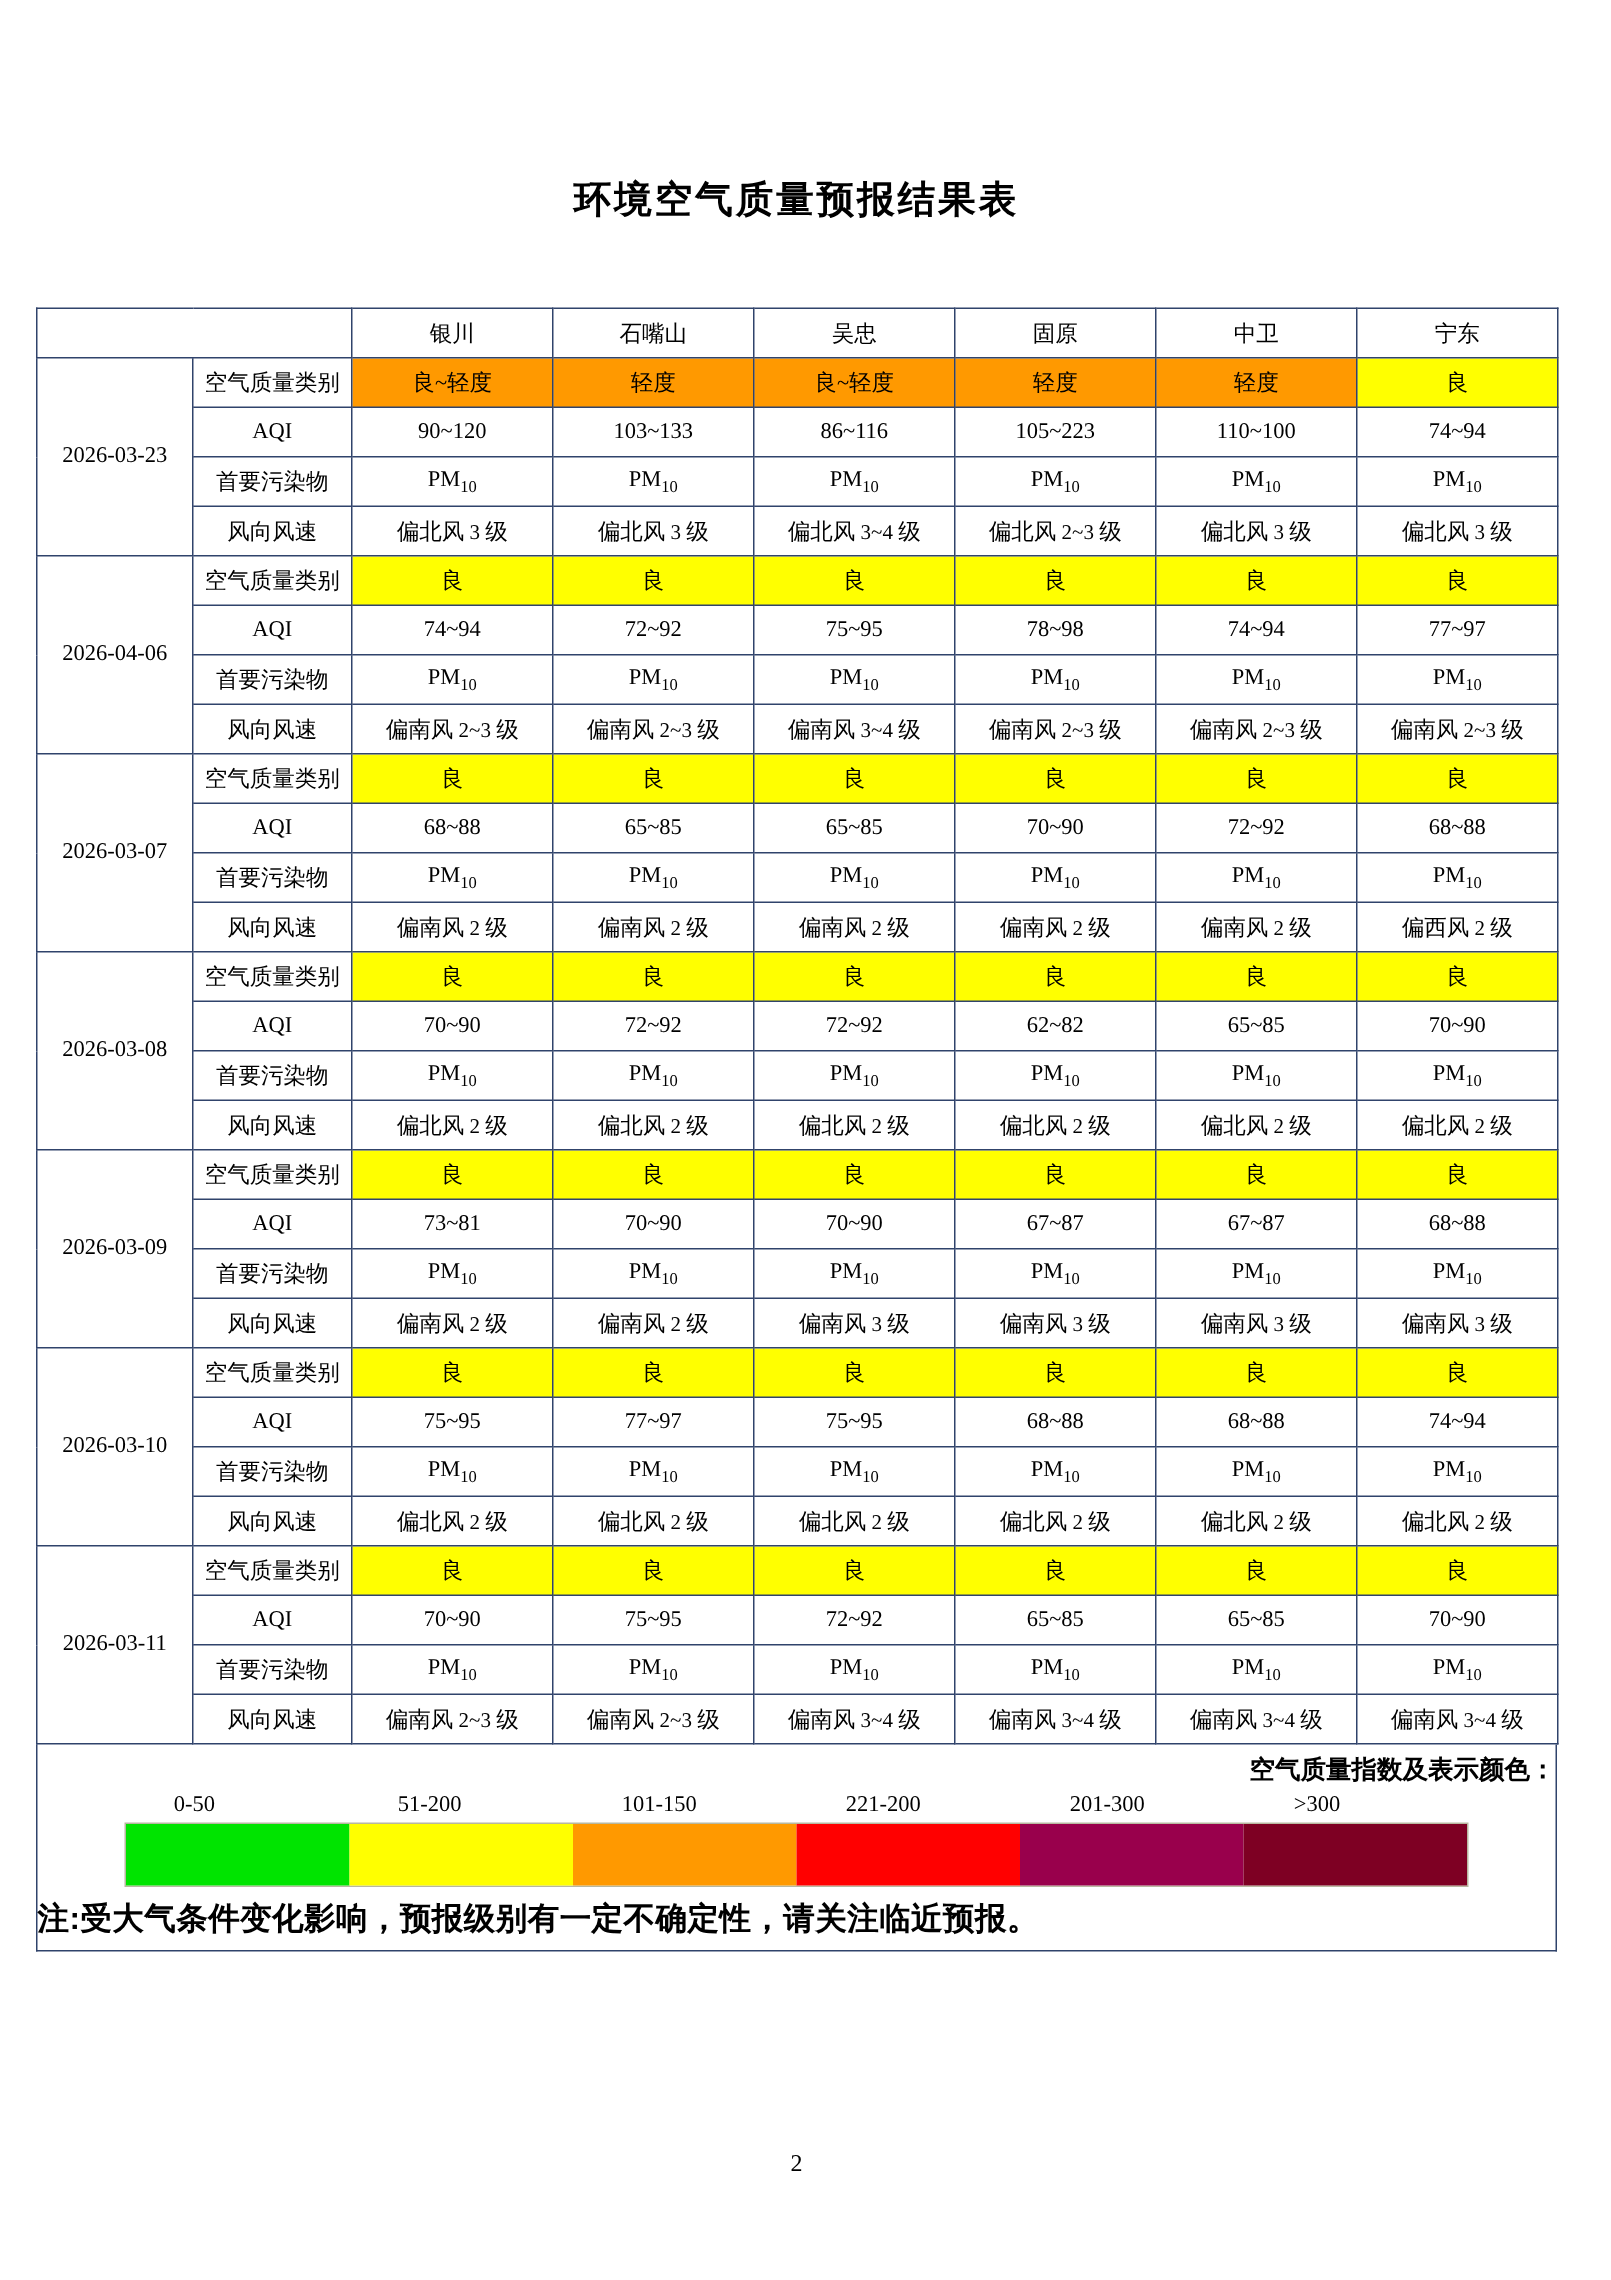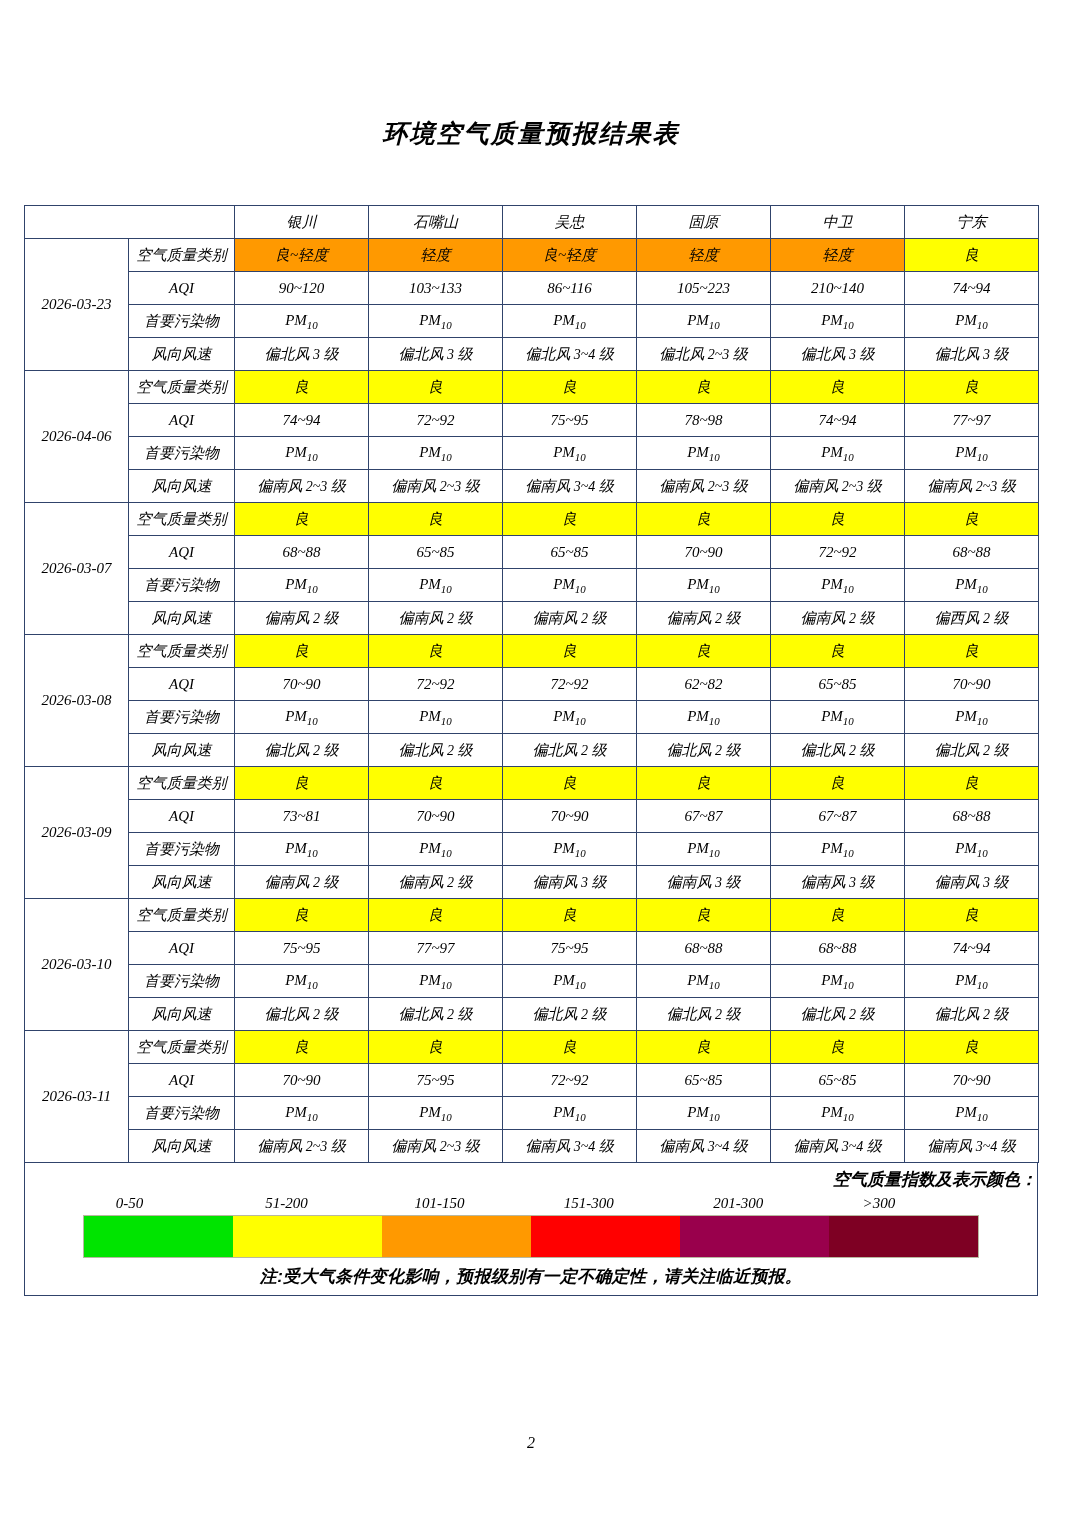--- a/index.html
+++ b/index.html
@@ -13,21 +13,20 @@
     height: 1520px;
     font-family: "Liberation Serif", serif;
     color: #000000;
     position: relative;
   }
   .page {
     width: 1062px;
     height: 1520px;
     position: relative;
     padding: 0;
-    font-style: italic;
   }
   .doc-title {
     text-align: center;
     font-family: "Liberation Sans", sans-serif;
     font-weight: bold;
     font-size: 25px;
     letter-spacing: 2px;
     padding-top: 121px;
     line-height: 1;
   }
@@ -116,24 +115,24 @@
     white-space: nowrap;
   }
   .legend-bar {
     display: flex;
     margin: 0 58px 0 58px;
     height: 43px;
     border: 1px solid #b8b8a0;
   }
   .legend-bar div { height: 100%; }
   .legend-note {
-    text-align: center;
+    text-align: left;
     font-family: "Liberation Sans", sans-serif;
     font-weight: bold;
-    font-size: 17px;
+    font-size: 21px;
     padding: 7px 0 7px 0;
     letter-spacing: 0.3px;
   }
   .page-number {
     position: absolute;
     left: 0;
     right: 0;
     top: 1434px;
     text-align: center;
     font-family: "Liberation Serif", serif;
@@ -178,21 +177,21 @@
             <td class="cat-cell" style="background: rgb(255, 153, 0);">轻度</td>
             <td class="cat-cell" style="background: rgb(255, 153, 0);">轻度</td>
             <td class="cat-cell" style="background: rgb(255, 255, 0);">良</td>
           </tr>
           <tr>
             <td class="metric-cell lat">AQI</td>
             <td class="aqi-cell">90~120</td>
             <td class="aqi-cell">103~133</td>
             <td class="aqi-cell">86~116</td>
             <td class="aqi-cell">105~223</td>
-            <td class="aqi-cell">210~140</td>
+            <td class="aqi-cell">110~100</td>
             <td class="aqi-cell">74~94</td>
           </tr>
           <tr>
             <td class="metric-cell">首要污染物</td>
             <td class="poll-cell">PM<sub>10</sub></td>
             <td class="poll-cell">PM<sub>10</sub></td>
             <td class="poll-cell">PM<sub>10</sub></td>
             <td class="poll-cell">PM<sub>10</sub></td>
             <td class="poll-cell">PM<sub>10</sub></td>
             <td class="poll-cell">PM<sub>10</sub></td>
@@ -431,21 +430,21 @@
         </tbody>
     </table>
   </div>
 
   <div class="legend-block">
     <div class="legend-title">空气质量指数及表示颜色：</div>
     <div class="legend-labels" id="legend-labels">
         <span style="left: 3.66667%;">0-50</span>
         <span style="left: 20.3333%;">51-200</span>
         <span style="left: 37%;">101-150</span>
-        <span style="left: 53.6667%;">151-300</span>
+        <span style="left: 53.6667%;">221-200</span>
         <span style="left: 70.3333%;">201-300</span>
         <span style="left: 87%;">&gt;300</span>
       </div>
     <div class="legend-bar" id="legend-bar">
         <div style="background: rgb(0, 228, 0); width: 16.6667%;"></div>
         <div style="background: rgb(255, 255, 0); width: 16.6667%;"></div>
         <div style="background: rgb(255, 153, 0); width: 16.6667%;"></div>
         <div style="background: rgb(255, 0, 0); width: 16.6667%;"></div>
         <div style="background: rgb(153, 0, 76); width: 16.6667%;"></div>
         <div style="background: rgb(126, 0, 35); width: 16.6667%;"></div>

